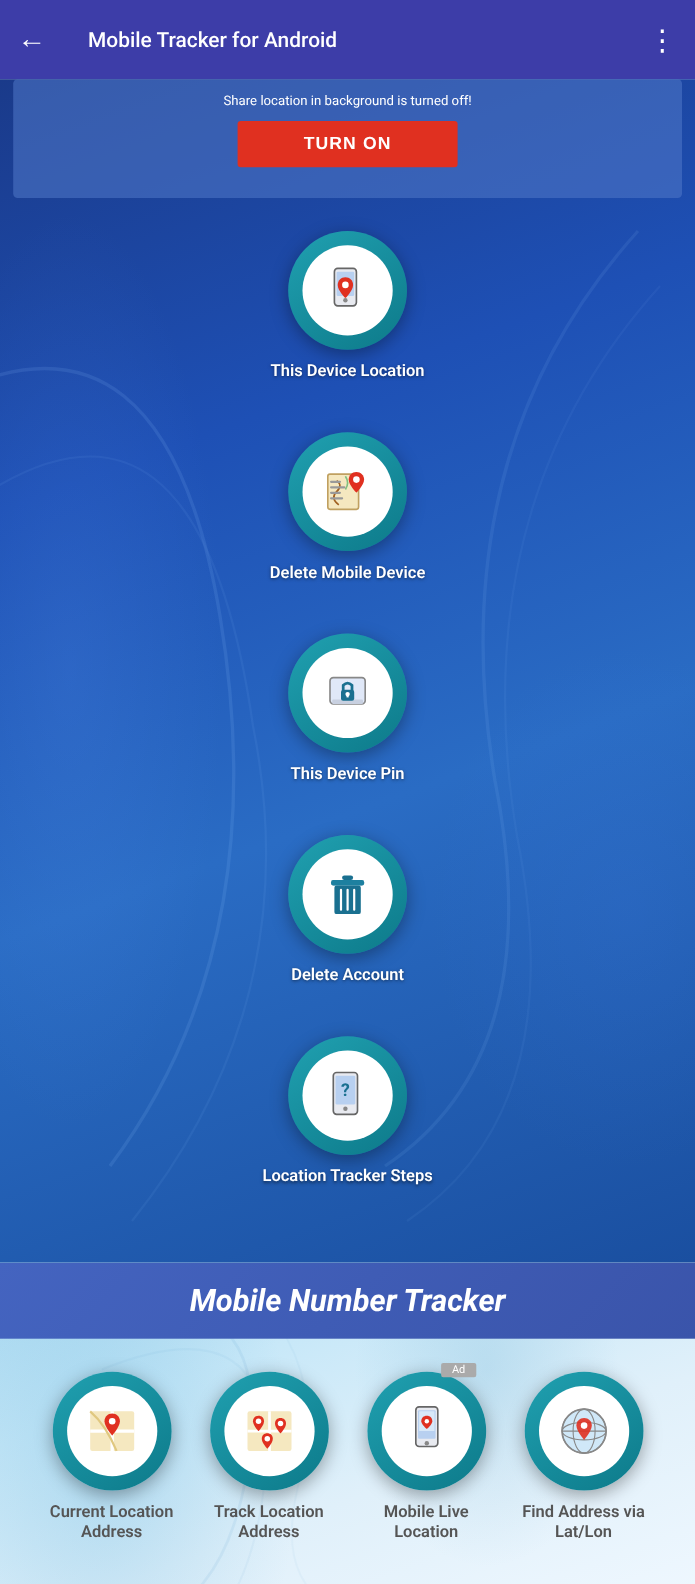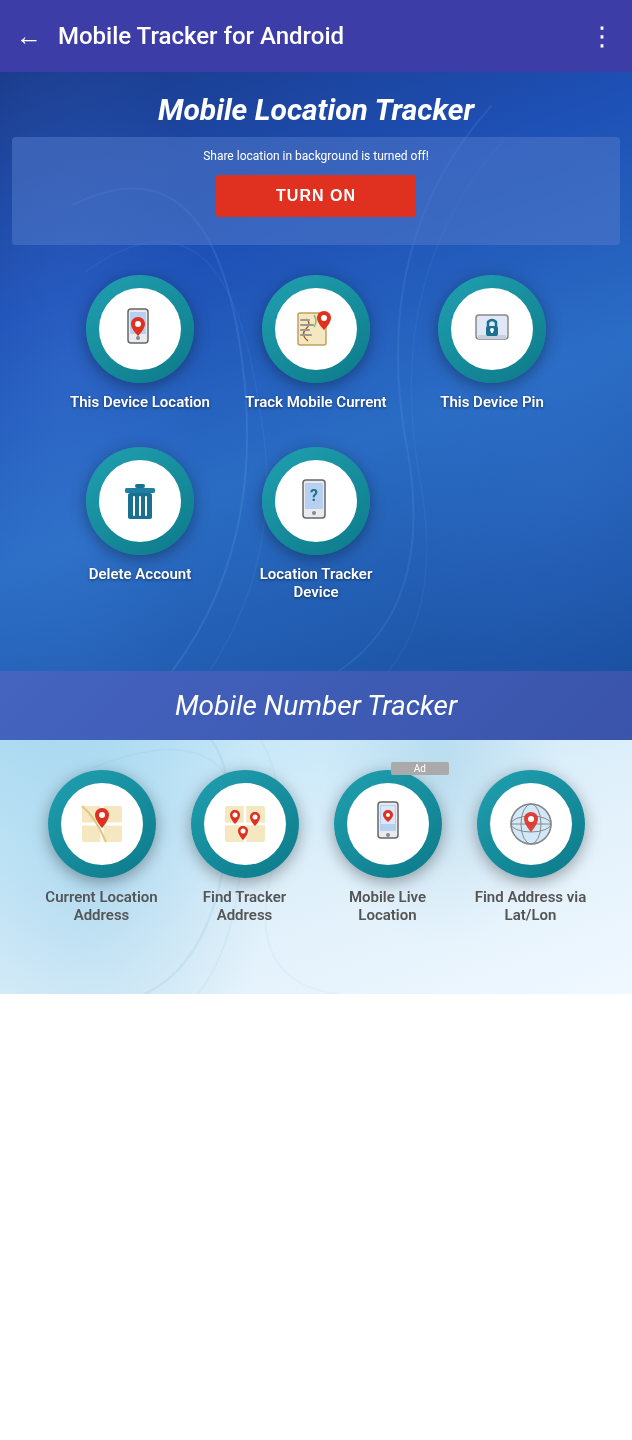--- a/index.html
+++ b/index.html
@@ -22,22 +22,23 @@
     .top-bar-back {
       color: #fff;
       font-size: 26px;
       cursor: pointer;
       margin-right: 16px;
       line-height: 1;
     }
     .top-bar-title {
       flex: 1;
       color: #fff;
-      font-size: 24px;
+      font-size: 19px;
       font-weight: 500;
+      margin-left: 22px;
     }
     .top-bar-menu {
       color: #fff;
       font-size: 26px;
       cursor: pointer;
       letter-spacing: 1px;
     }
 
     
     .location-section {
@@ -102,22 +103,22 @@
       font-weight: 700;
       padding: 12px 60px;
       border: none;
       border-radius: 3px;
       cursor: pointer;
       letter-spacing: 1px;
     }
 
     .icon-grid {
       display: grid;
-      grid-template-columns: 1fr 1fr 1fr;
-      gap: 36px 20px;
+      grid-template-columns: 1fr;
+      gap: 47px 20px;
       padding: 30px 62px;
       position: relative;
       z-index: 2;
     }
 
     .icon-item {
       display: flex;
       flex-direction: column;
       align-items: center;
       cursor: pointer;
@@ -175,21 +176,21 @@
     .number-section-header {
       background: linear-gradient(135deg, #4464c0, #3a54aa);
       padding: 18px 16px;
       position: relative;
       z-index: 2;
     }
     .number-section-header h2 {
       color: #fff;
       font-size: 28px;
       font-style: italic;
-      font-weight: 400;
+      font-weight: 700;
       text-align: center;
     }
 
     .icon-grid-light {
       display: grid;
       grid-template-columns: 1fr 1fr 1fr 1fr;
       gap: 42px 20px;
       padding: 30px 40px;
       position: relative;
       z-index: 2;
@@ -205,25 +206,25 @@
     .icon-label-dark {
       color: #555;
       font-size: 15px;
       font-weight: 600;
       text-align: center;
     }
 
     .ad-badge {
       position: absolute;
       top: -8px;
-      right: 0;
+      right: 16px;
       background: #aaa;
       color: #fff;
       font-size: 10px;
-      padding: 1px 23px;
+      padding: 1px 10px;
       border-radius: 2px;
     }
 
     .icon-item-wrapper {
       position: relative;
       display: flex;
       flex-direction: column;
       align-items: center;
     }
 
@@ -244,23 +245,20 @@
 
 <div class="location-section">
 
   <svg class="swirl-svg" viewBox="0 0 632 900" xmlns="http://www.w3.org/2000/svg">
     <path d="M -50 200 Q 150 100 200 400 Q 250 700 100 900" stroke="rgba(150,200,255,0.5)" stroke-width="3" fill="none"></path>
     <path d="M -30 300 Q 180 150 230 500 Q 280 750 120 950" stroke="rgba(150,200,255,0.3)" stroke-width="2" fill="none"></path>
     <path d="M 580 50 Q 400 250 450 550 Q 500 800 350 900" stroke="rgba(150,200,255,0.4)" stroke-width="3" fill="none"></path>
     <path d="M 600 100 Q 420 300 470 600 Q 520 850 370 950" stroke="rgba(150,200,255,0.25)" stroke-width="2" fill="none"></path>
   </svg>
 
-  <div class="section-title">
-    <h1>Mobile Location Tracker</h1>
-  </div>
 
   <div class="notification-bar">
     <p class="notification-text">Share location in background is turned off!</p>
     <button class="turn-on-btn">TURN ON</button>
   </div>
 
   <div class="icon-grid">
 
     <div class="icon-item">
       <div class="icon-circle-outer">
@@ -291,21 +289,21 @@
             <path d="M34 8 C30 8 27 11 27 15 C27 20 34 27 34 27 C34 27 41 20 41 15 C41 11 38 8 34 8Z" fill="#e03020"></path>
             <circle cx="34" cy="15" r="3" fill="#fff"></circle>
 
             <rect x="10" y="16" width="10" height="2" rx="1" fill="#999"></rect>
             <rect x="10" y="21" width="14" height="2" rx="1" fill="#999"></rect>
             <rect x="10" y="26" width="10" height="2" rx="1" fill="#999"></rect>
             <rect x="10" y="31" width="12" height="2" rx="1" fill="#999"></rect>
           </svg>
         </div>
       </div>
-      <span class="icon-label">Track Mobile Current</span>
+      <span class="icon-label">Delete Mobile Device</span>
     </div>
 
     <div class="icon-item">
       <div class="icon-circle-outer">
         <div class="icon-circle-inner">
           <svg class="icon-svg" viewBox="0 0 52 52" xmlns="http://www.w3.org/2000/svg">
 
             <rect x="10" y="12" width="32" height="24" rx="3" ry="3" fill="#e0e8f8" stroke="#888" stroke-width="1.5"></rect>
 
             <rect x="12" y="32" width="28" height="4" rx="1" fill="#c8d0e0"></rect>
@@ -349,21 +347,21 @@
         <div class="icon-circle-inner">
           <svg class="icon-svg" viewBox="0 0 52 52" xmlns="http://www.w3.org/2000/svg">
             <rect x="13" y="5" width="22" height="38" rx="3" ry="3" fill="#e8eaf0" stroke="#666" stroke-width="1.5"></rect>
             <rect x="15" y="8" width="18" height="26" rx="1" fill="#b8d0f0"></rect>
             <circle cx="24" cy="38" r="2" fill="#888"></circle>
 
             <text x="24" y="26" text-anchor="middle" font-size="16" font-weight="bold" fill="#1a7090">?</text>
           </svg>
         </div>
       </div>
-      <span class="icon-label">Location Tracker Device</span>
+      <span class="icon-label">Location Tracker Steps</span>
     </div>
 
   </div>
 </div>
 
 <div class="number-section">
 
   <svg class="swirl-svg" viewBox="0 0 632 500" xmlns="http://www.w3.org/2000/svg">
     <path d="M -50 100 Q 200 0 180 250 Q 160 450 50 500" stroke="rgba(80,150,200,0.4)" stroke-width="4" fill="none"></path>
     <path d="M -30 150 Q 220 50 200 300 Q 180 500 70 550" stroke="rgba(80,150,200,0.25)" stroke-width="3" fill="none"></path>
@@ -411,21 +409,21 @@
 
               <path d="M16 12 C13 12 11 14 11 17 C11 21 16 26 16 26 C16 26 21 21 21 17 C21 14 19 12 16 12Z" fill="#e03020"></path>
               <circle cx="16" cy="17" r="2.5" fill="#fff"></circle>
               <path d="M36 14 C33 14 31 16 31 19 C31 23 36 28 36 28 C36 28 41 23 41 19 C41 16 39 14 36 14Z" fill="#e03020"></path>
               <circle cx="36" cy="19" r="2.5" fill="#fff"></circle>
               <path d="M24 28 C21 28 19 30 19 33 C19 37 24 42 24 42 C24 42 29 37 29 33 C29 30 27 28 24 28Z" fill="#e03020"></path>
               <circle cx="24" cy="33" r="2.5" fill="#fff"></circle>
             </svg>
           </div>
         </div>
-        <span class="icon-label-dark">Find Tracker Address</span>
+        <span class="icon-label-dark">Track Location Address</span>
       </div>
     </div>
 
     <div class="icon-item-wrapper">
       <span class="ad-badge">Ad</span>
       <div class="icon-item-light">
         <div class="icon-circle-outer">
           <div class="icon-circle-inner">
             <svg class="icon-svg" viewBox="0 0 52 52" xmlns="http://www.w3.org/2000/svg">
               <rect x="16" y="4" width="20" height="36" rx="3" ry="3" fill="#e8eaf0" stroke="#666" stroke-width="1.5"></rect>

